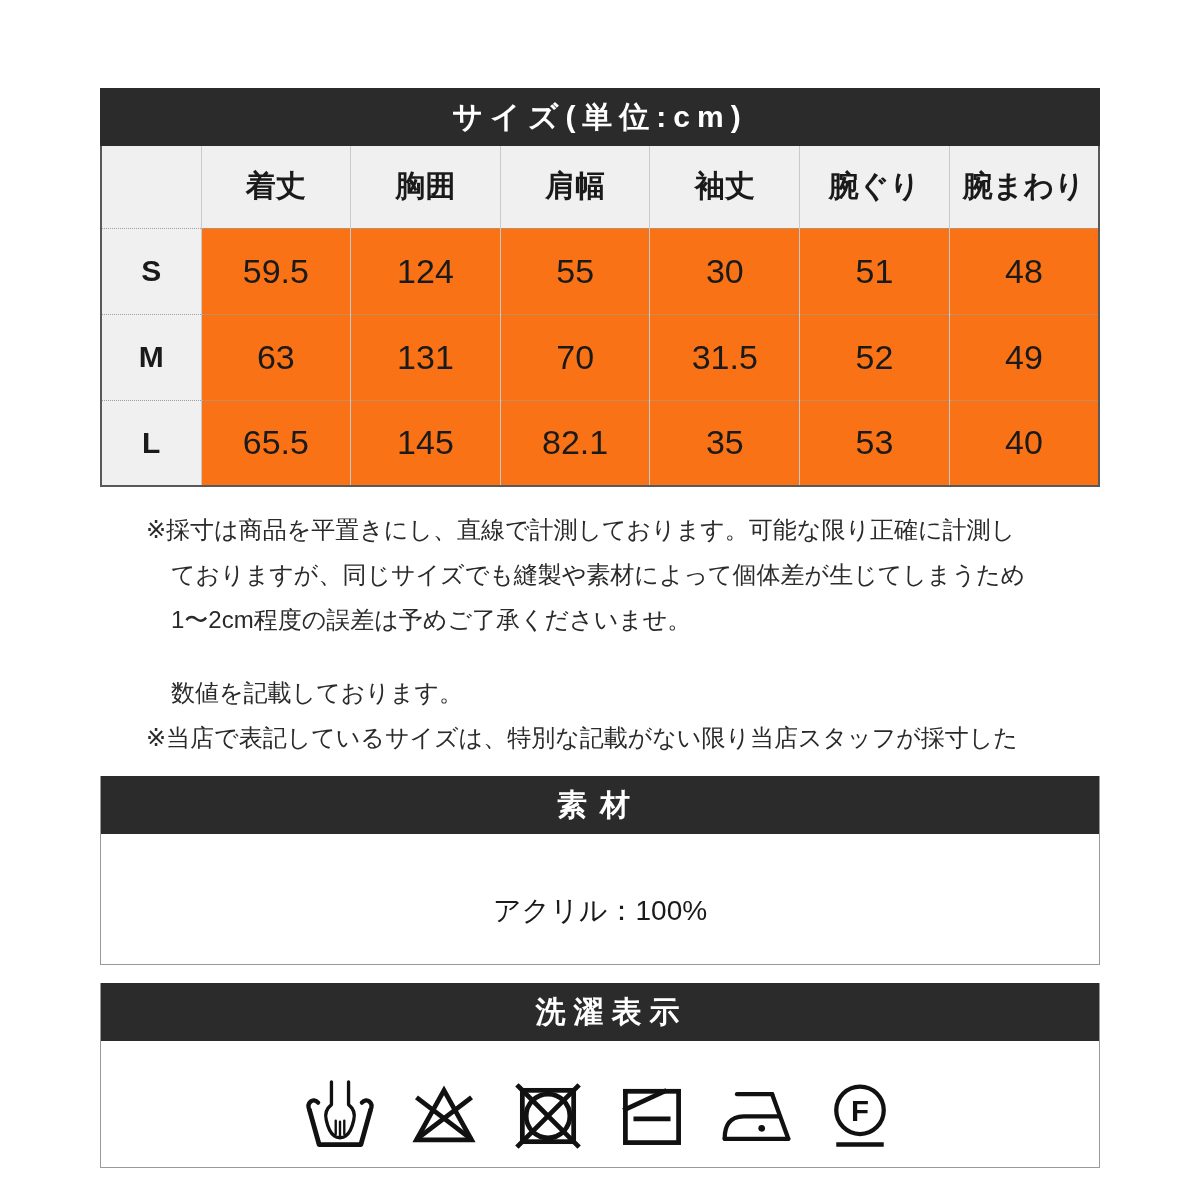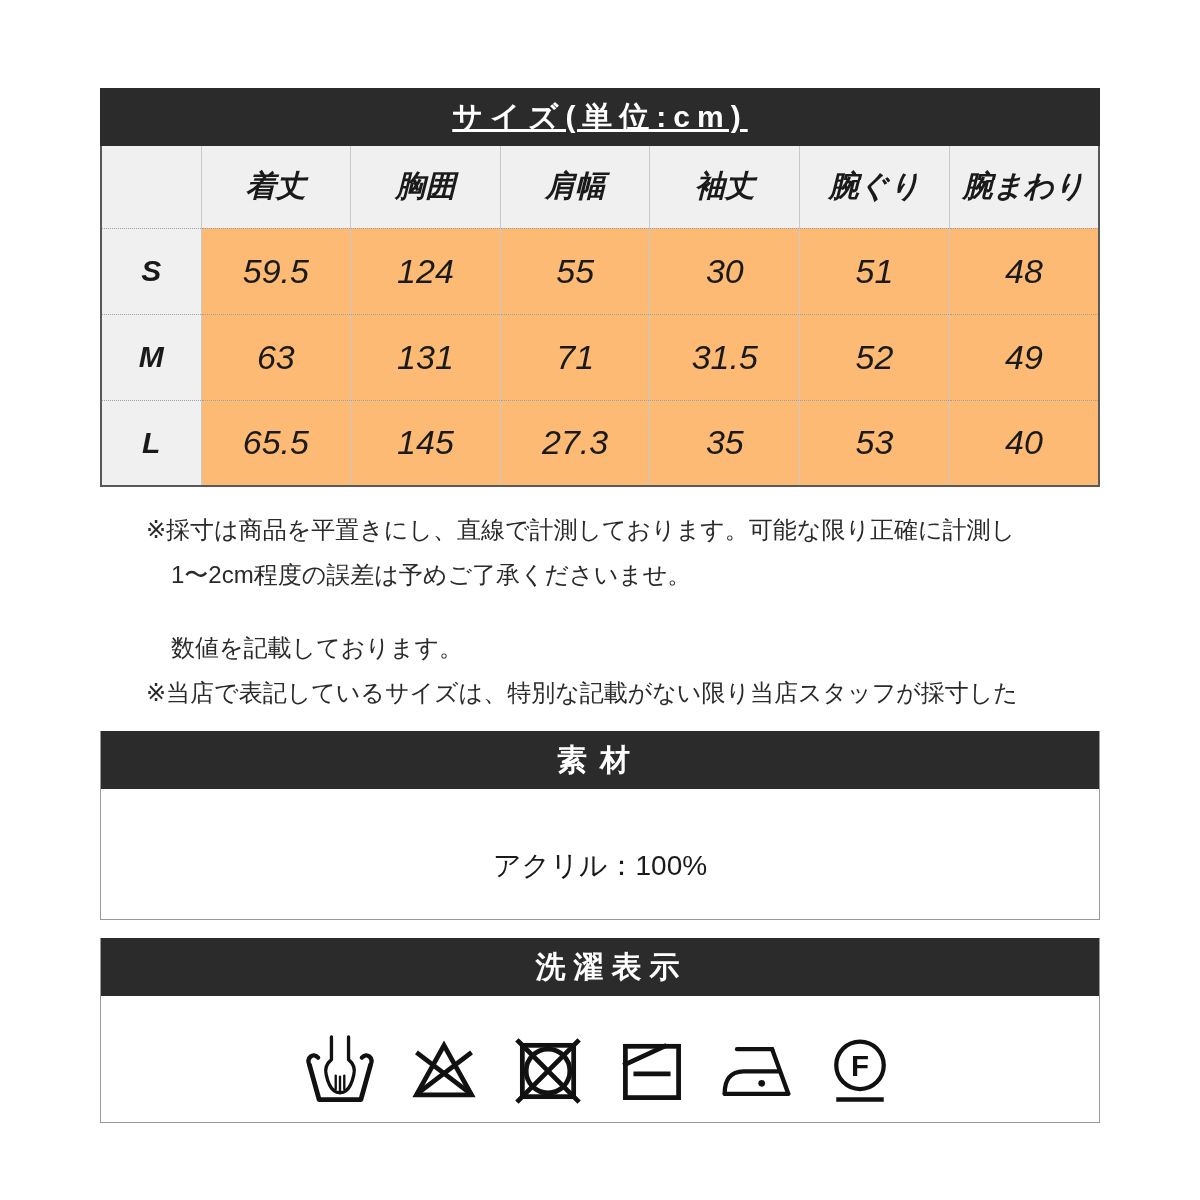--- a/index.html
+++ b/index.html
@@ -11,40 +11,39 @@
   }
   .page{width:1000px;margin:0 auto;padding-top:88px;}
 
   
   .band{
     height:58px;line-height:58px;background:#2b2b2b;color:#ffffff;
     text-align:center;font-weight:700;font-size:30px;
   }
   .band .spaced-wide{letter-spacing:13px;text-indent:13px;}
   .band .spaced{letter-spacing:8px;text-indent:8px;margin-left:23px;}
-  .band .spaced-title{letter-spacing:7px;text-indent:7px;text-decoration:underline;}
+  .band .spaced-title{letter-spacing:7px;text-indent:7px;}
 
   
   .size-table{
     width:1000px;table-layout:fixed;border-collapse:collapse;
     border:2px solid #595959;border-top:none;
   }
   .size-table col.c-label{width:100px;}
   .size-table th,.size-table td{
     text-align:center;vertical-align:middle;padding:12px;
     border-left:1px solid #c9c9c9;
-    font-style:italic;
   }
   .size-table th:first-child,.size-table td:first-child{border-left:none;}
   .size-table thead tr{height:82px;}
   .size-table tbody tr{height:86px;}
   .size-table tbody th,.size-table tbody td{border-top:1px dotted #9f9f9f;}
   .size-table thead th{background:#f0f0f0;font-weight:700;font-size:30px;color:#1a1a1a;}
   .size-table tbody th{background:#f0f0f0;font-weight:700;font-size:30px;color:#1a1a1a;}
-  .size-table tbody td{background:#fdba74;font-weight:400;font-size:34px;color:#1a1a1a;}
+  .size-table tbody td{background:#f97316;font-weight:400;font-size:34px;color:#1a1a1a;}
 
   
   .notes{margin-top:20px;padding-left:30px;font-size:24px;line-height:45px;color:#2a2a2a;}
   .note{margin:16px;}
   .note + .note{margin-top:28px;}
   .note .line{display:block;}
   .note .line.indent{padding-left:25px;}
 
   
   .boxed{border:1px solid #999;border-top:none;}
@@ -95,41 +94,42 @@
           <td>124</td>
           <td>55</td>
           <td>30</td>
           <td>51</td>
           <td>48</td>
         </tr>
         <tr>
           <th>M</th>
           <td>63</td>
           <td>131</td>
-          <td>71</td>
+          <td>70</td>
           <td>31.5</td>
           <td>52</td>
           <td>49</td>
         </tr>
         <tr>
           <th>L</th>
           <td>65.5</td>
           <td>145</td>
-          <td>27.3</td>
+          <td>82.1</td>
           <td>35</td>
           <td>53</td>
           <td>40</td>
         </tr>
       </tbody>
     </table>
   </section>
 
   <div class="notes">
     <p class="note">
       <span class="line">※採寸は商品を平置きにし、直線で計測しております。可能な限り正確に計測し</span>
+      <span class="line indent">ておりますが、同じサイズでも縫製や素材によって個体差が生じてしまうため</span>
       <span class="line indent">1〜2cm程度の誤差は予めご了承くださいませ。</span>
     </p>
     <p class="note">
       <span class="line indent">数値を記載しております。</span>
       <span class="line">※当店で表記しているサイズは、特別な記載がない限り当店スタッフが採寸した</span>
     </p>
   </div>
 
   <section class="boxed material-section">
     <div class="band">

